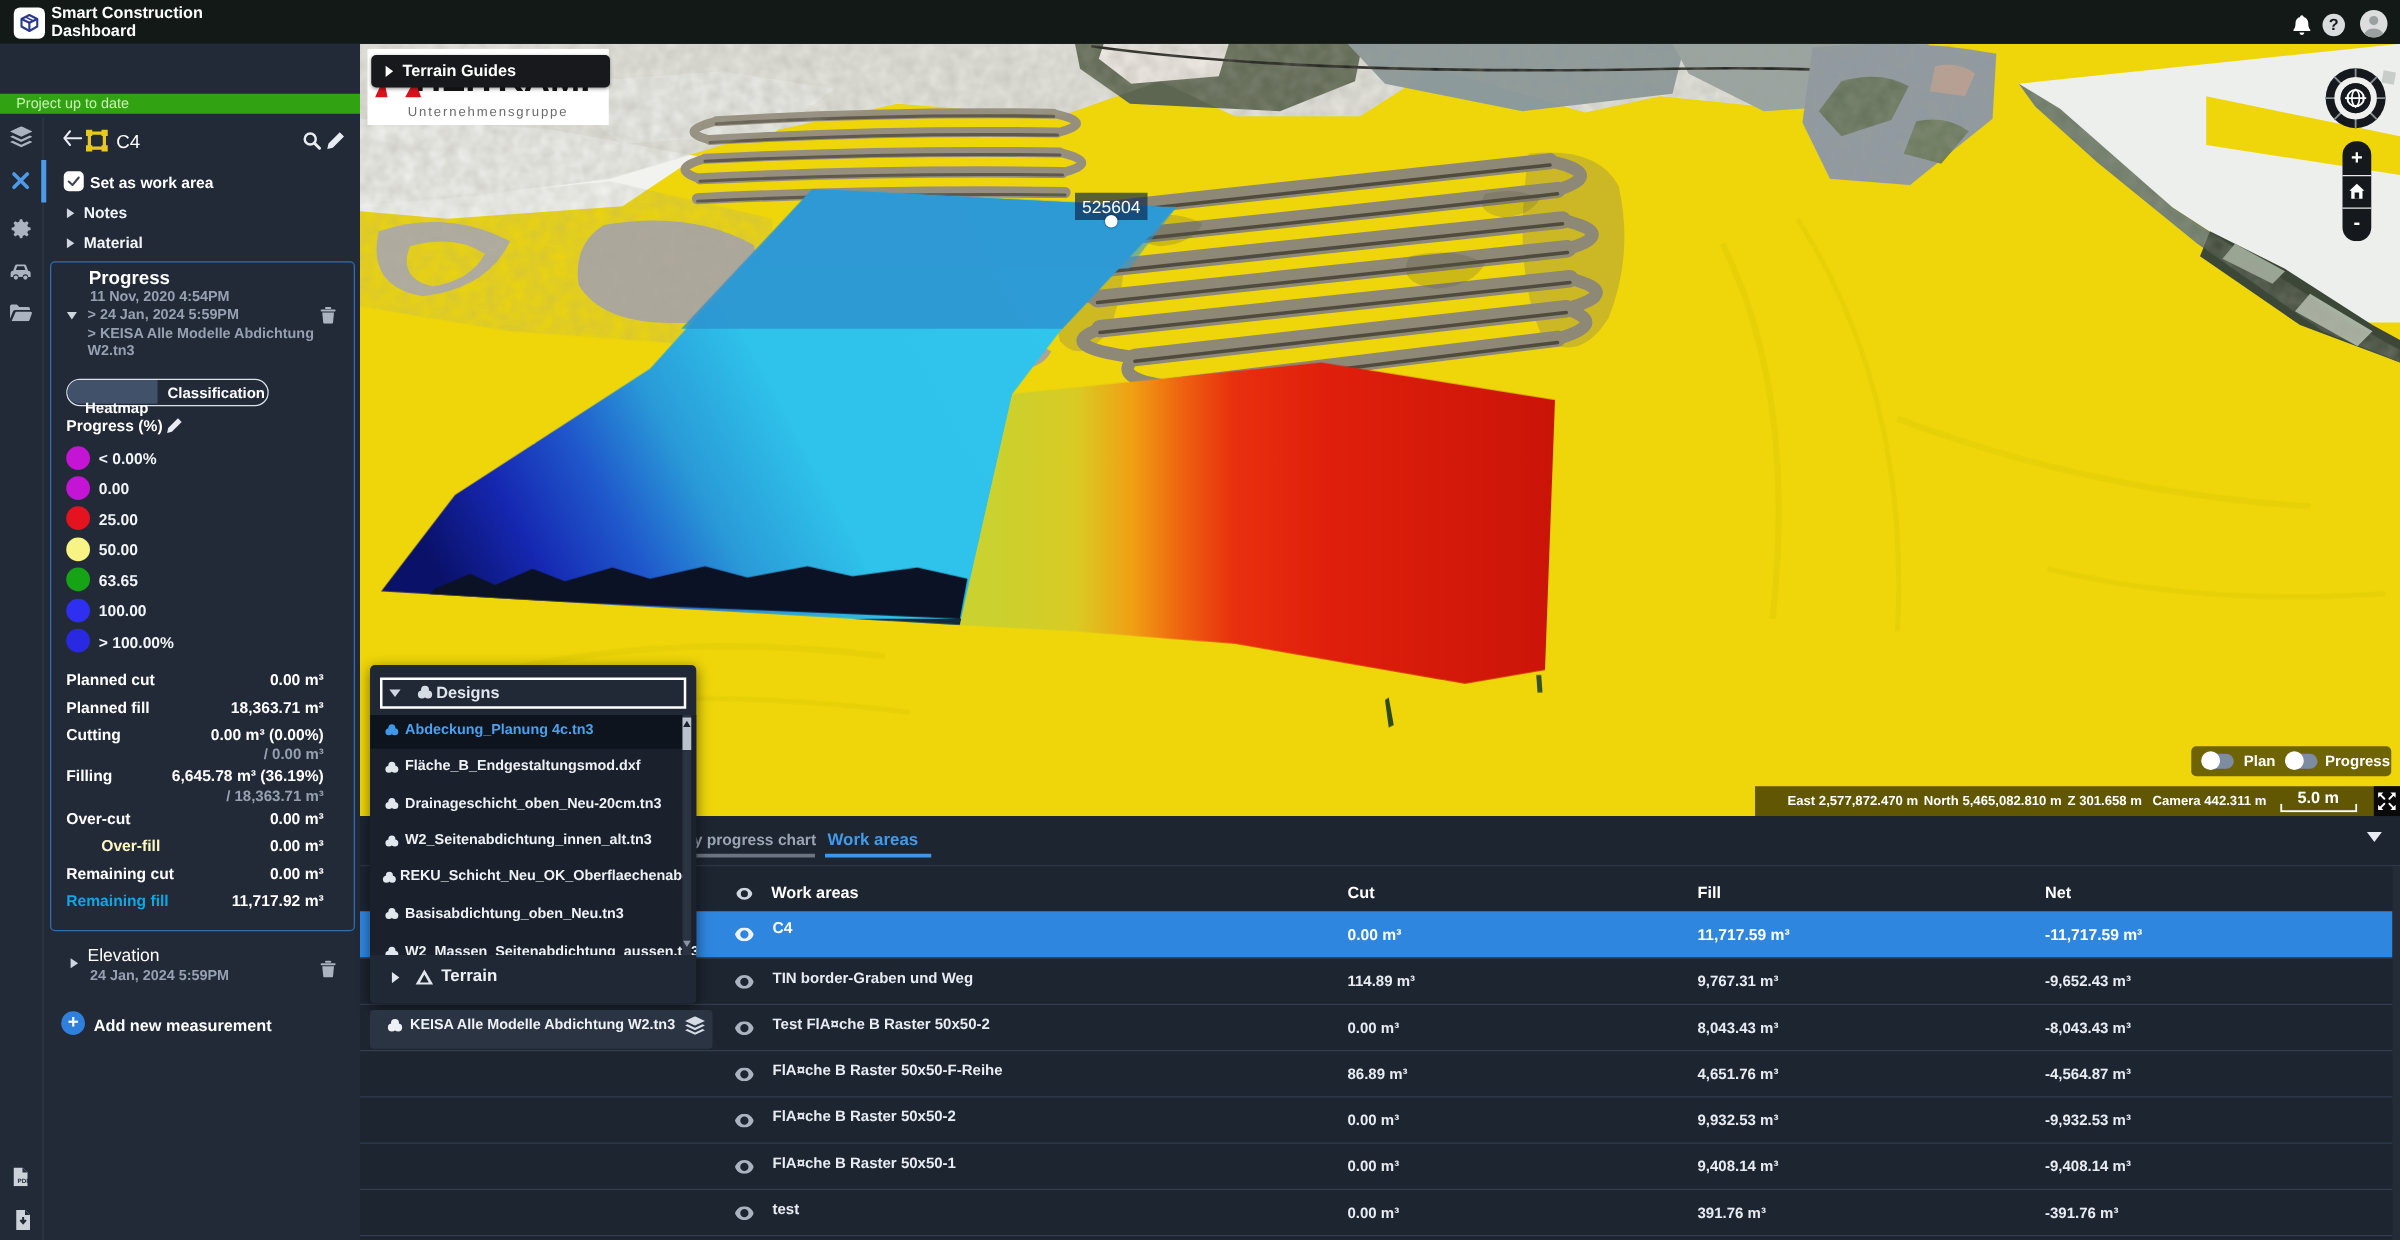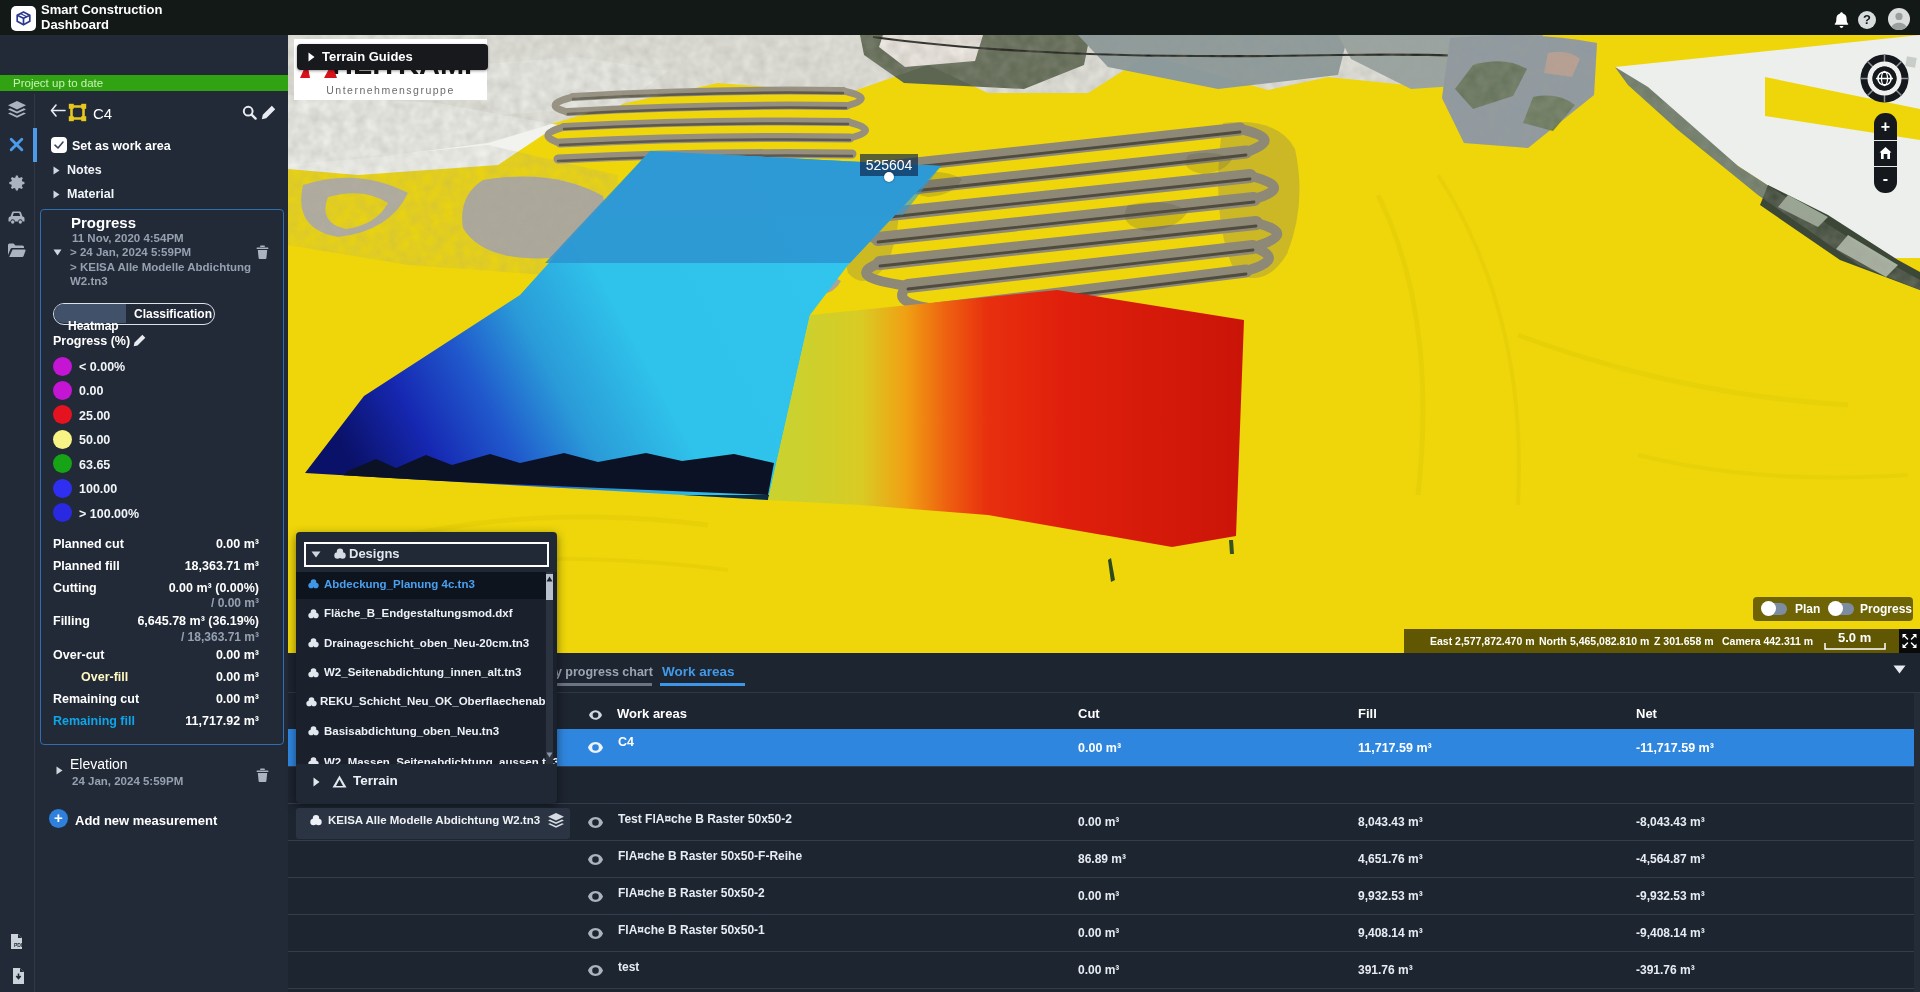--- a/index.html
+++ b/index.html
@@ -446,20 +446,29 @@
   <div class="abs" style="left:0;top:76px;width:1626px;height:37px;background:#2f86df;"></div>
   <svg class="abs eye" style="left:300px;top:89px" width="15" height="11" viewBox="0 0 15 11">
       <path d="M7.5 0 C3.5 0 1 2.8 0 5.5 C1 8.2 3.5 11 7.5 11 C11.5 11 14 8.2 15 5.5 C14 2.8 11.5 0 7.5 0 Z M7.5 8.8 a3.3 3.3 0 1 1 0-6.6 a3.3 3.3 0 0 1 0 6.6 Z" fill="#eef3f8"></path>
     </svg>
   <span class="abs" style="left:330px;top:82px;color:#fff;font-size:12.5px;font-weight:bold;">C4</span>
   <span class="abs" style="left:790px;top:88px;color:#fff;font-size:12.5px;font-weight:bold;">0.00 m³</span>
   <span class="abs" style="left:1070px;top:88px;color:#fff;font-size:12.5px;font-weight:bold;">11,717.59 m³</span>
   <span class="abs" style="left:1348px;top:88px;color:#fff;font-size:12.5px;font-weight:bold;">-11,717.59 m³</span>
 
   <div class="sep" style="top:113px;"></div>
+  <div class="row" style="top:114px;">
+    <svg class="abs eye" style="left:300px;top:13px" width="15" height="11" viewBox="0 0 15 11">
+        <path d="M7.5 0 C3.5 0 1 2.8 0 5.5 C1 8.2 3.5 11 7.5 11 C11.5 11 14 8.2 15 5.5 C14 2.8 11.5 0 7.5 0 Z M7.5 8.8 a3.3 3.3 0 1 1 0-6.6 a3.3 3.3 0 0 1 0 6.6 Z" fill="#aab3bf"></path>
+      </svg>
+    <span class="cell" style="left:330px;margin-top:-3px;">TIN border-Graben und Weg</span>
+    <span class="cell" style="left:790px;">114.89 m³</span>
+      <span class="cell" style="left:1070px;">9,767.31 m³</span>
+      <span class="cell" style="left:1348px;">-9,652.43 m³</span>
+  </div>
   <div class="sep" style="top:150px;"></div>
   <div class="row" style="top:151px;">
     <svg class="abs eye" style="left:300px;top:13px" width="15" height="11" viewBox="0 0 15 11">
         <path d="M7.5 0 C3.5 0 1 2.8 0 5.5 C1 8.2 3.5 11 7.5 11 C11.5 11 14 8.2 15 5.5 C14 2.8 11.5 0 7.5 0 Z M7.5 8.8 a3.3 3.3 0 1 1 0-6.6 a3.3 3.3 0 0 1 0 6.6 Z" fill="#aab3bf"></path>
       </svg>
     <span class="cell" style="left:330px;margin-top:-3px;">Test FlA¤che B Raster 50x50-2</span>
     <span class="cell" style="left:790px;">0.00 m³</span>
       <span class="cell" style="left:1070px;">8,043.43 m³</span>
       <span class="cell" style="left:1348px;">-8,043.43 m³</span>
   </div>

